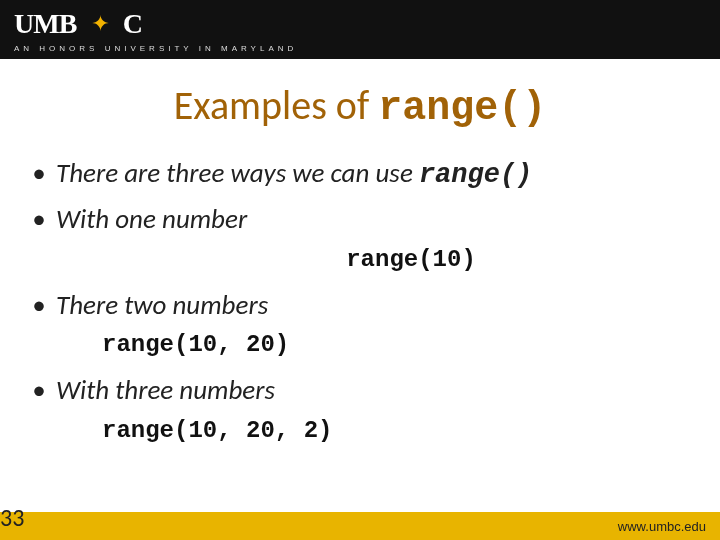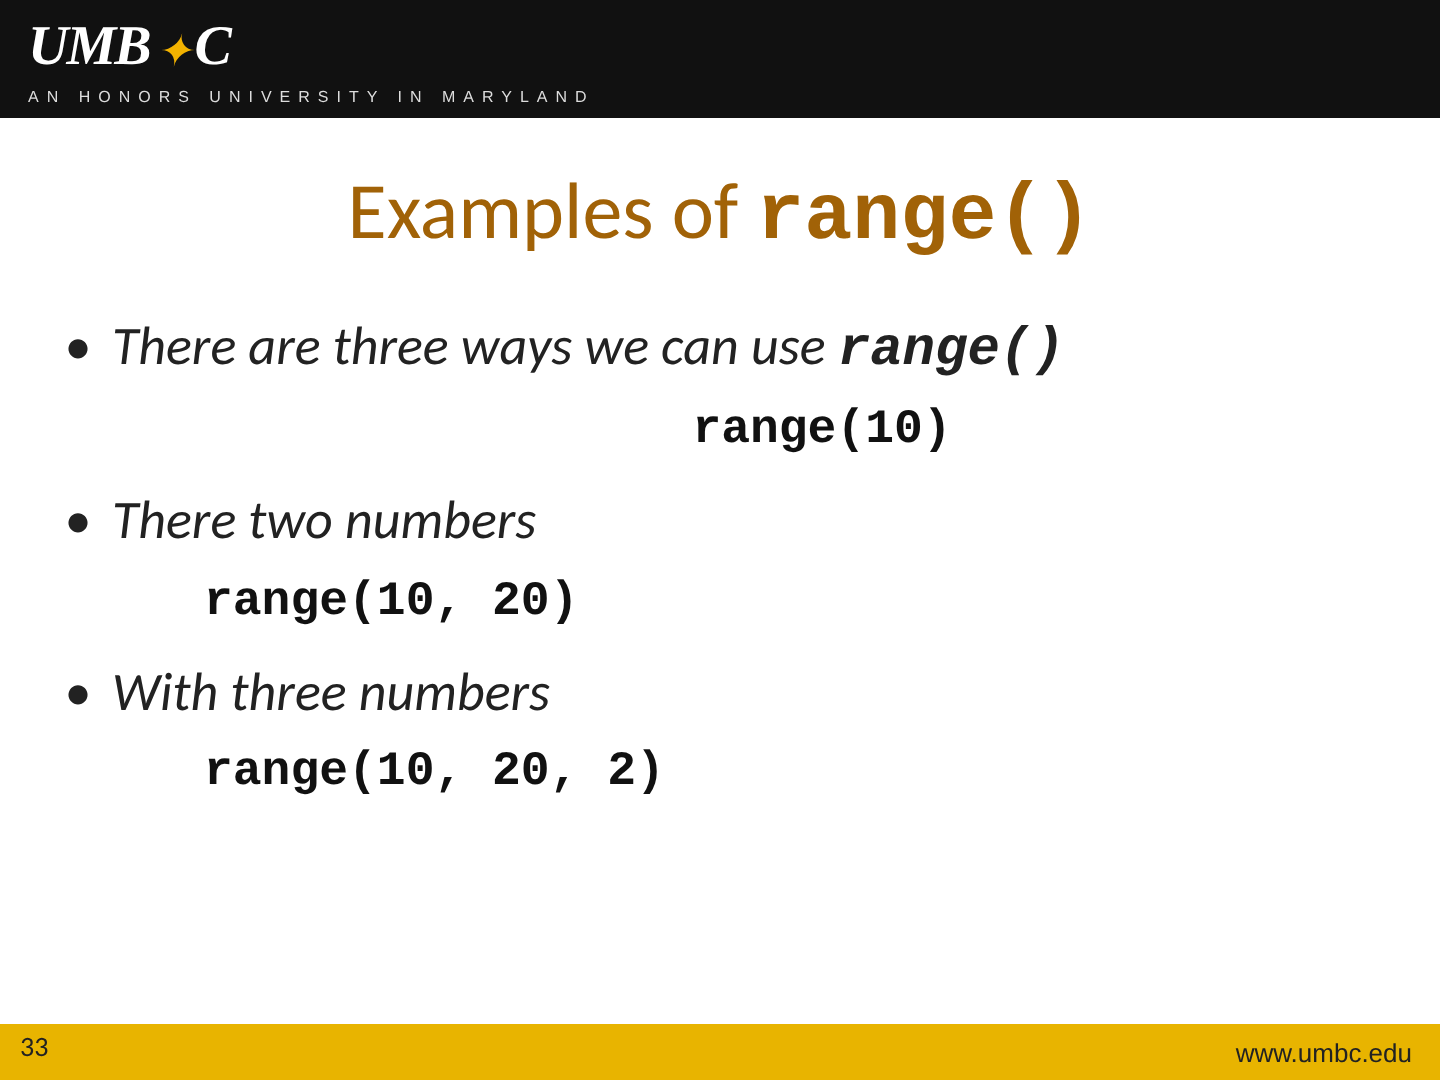--- a/index.html
+++ b/index.html
@@ -1,31 +1,31 @@
 <!DOCTYPE html>
 <html><head>
 <meta charset="utf-8">
 <style>
   * { box-sizing: border-box; margin: 0; padding: 0; }
   html, body { width: 720px; height: 540px; overflow: hidden; background: #fff; font-family: Calibri, "Segoe UI", Arial, sans-serif; }
   .slide { position: relative; width: 720px; height: 540px; }
   .header-bar { background: #111; color: #fff; padding: 8px 14px 6px 14px; }
-  .logo { display: flex; align-items: flex-end; gap: 2px; font-style: italic; }
+  .logo { display: flex; align-items: center; gap: 14px; }
   .logo-text { font-family: Georgia, "Times New Roman", serif; font-weight: 700; font-size: 28px; letter-spacing: -1px; color: #fff; }
   .torch { color: #f2b200; font-size: 22px; margin: 0 -1px 0 1px; position: relative; top: -1px; }
   .tagline { font-size: 8px; letter-spacing: 4px; color: #ddd; margin-top: 4px; font-family: Arial, sans-serif; }
   .title { text-align: center; font-size: 40px; margin-top: 22px; color: #a16207; font-weight: 400; }
   .title .code, .bullets .code { font-family: "Courier New", Courier, monospace; font-weight: 700; }
   .bullets { margin: 26px 36px 0 56px; color: #222; font-style: italic; }
   .bullets li { list-style: none; position: relative; font-size: 27px; line-height: 1.2; margin-bottom: 10px; }
   .bullets li::before { content: "•"; position: absolute; left: -24px; top: 0; font-size: 27px; }
   .code-line { font-family: "Courier New", Courier, monospace; font-weight: 700; font-size: 24px; margin: 4px 0 16px 46px; color: #111; }
   .footer { position: absolute; left: 0; right: 0; bottom: 0; height: 28px; background: #e8b400; display: flex; align-items: center; justify-content: flex-end; padding-right: 14px; }
   .footer .url { font-size: 13px; color: #222; font-family: Arial, sans-serif; }
-  .page-num { position: absolute; left: 10px; bottom: 8px; font-size: 14px; color: #222; z-index: 2; }
+  .page-num { position: absolute; left: 0; bottom: 8px; font-size: 24px; color: #222; z-index: 2; }
 </style>
 </head>
 <body>
 
 <div class="slide">
 
   <div class="header-bar">
     <div class="logo">
       <span class="logo-text">UMB</span>
       <span class="torch">✦</span>
@@ -37,20 +37,23 @@
   <h1 class="title">
     <span>Examples of </span><span class="code">range()</span>
   </h1>
 
   <ul class="bullets">
     <li>
       <span>There are three ways we can use </span><span class="code">range()</span>
     </li>
   </ul>
 
+  <ul class="bullets" style="margin-top:12px;">
+    <li>With one number</li>
+  </ul>
   <div class="code-line" style="margin-left:102px;text-align:center;">range(10)</div>
 
   <ul class="bullets" style="margin-top:0;">
     <li>There two numbers</li>
   </ul>
   <div class="code-line" style="margin-left:102px;">range(10, 20)</div>
 
   <ul class="bullets" style="margin-top:0;">
     <li>With three numbers</li>
   </ul>

